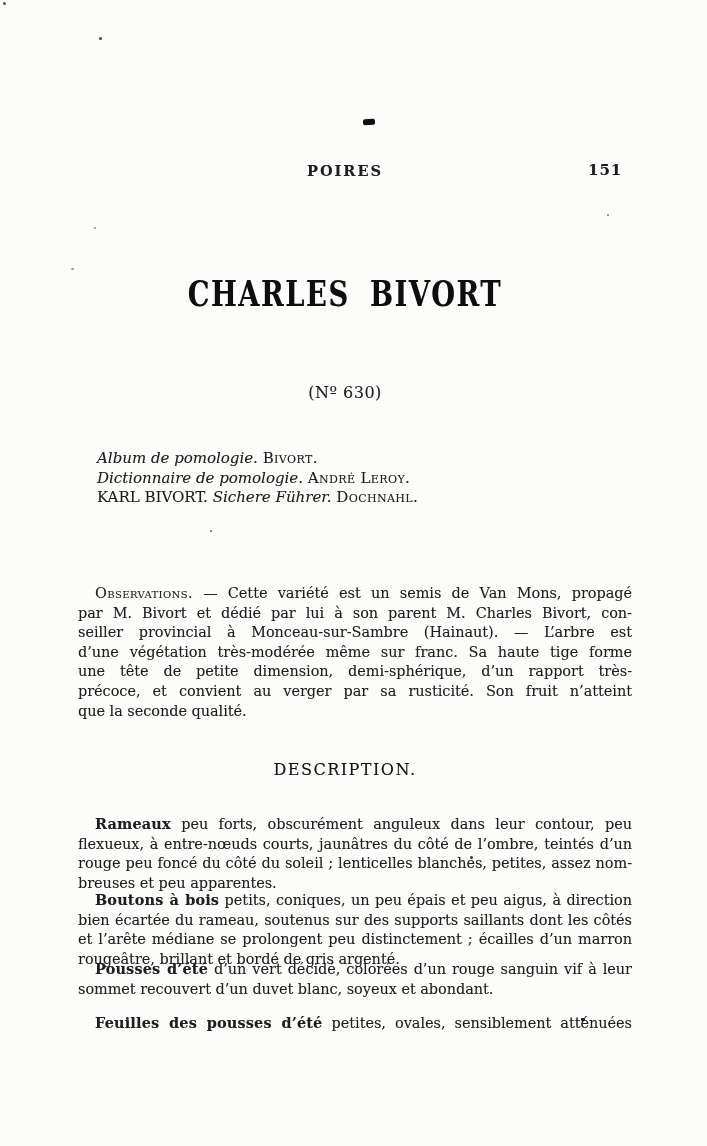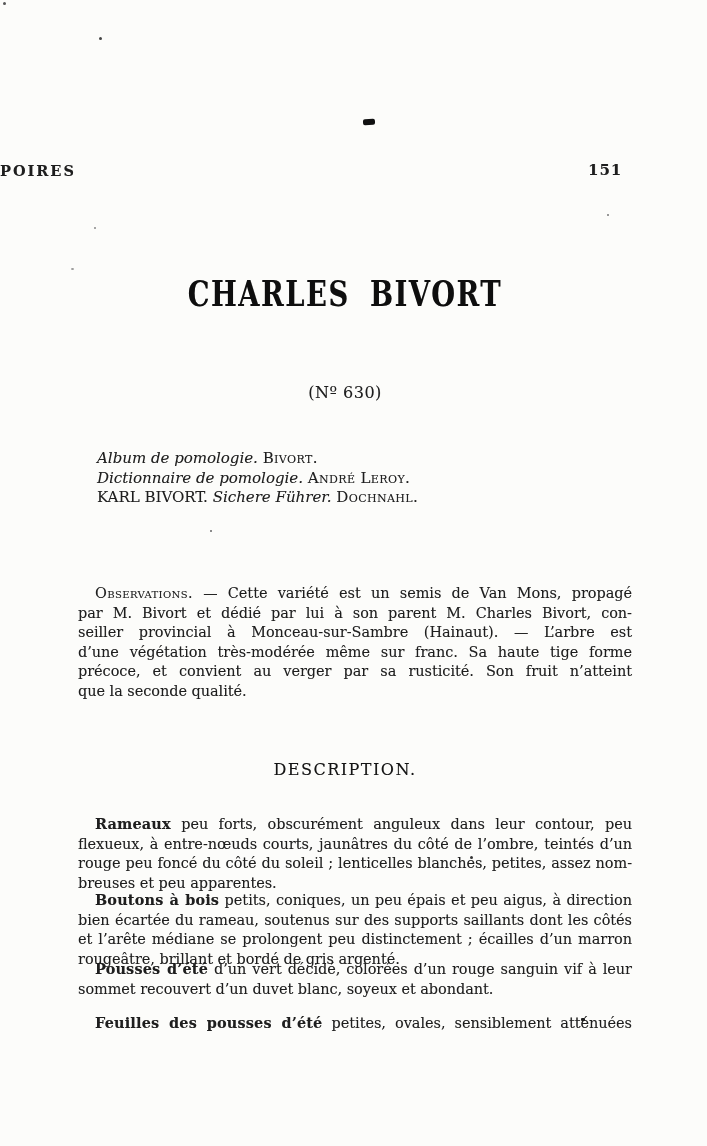--- a/index.html
+++ b/index.html
@@ -10,20 +10,21 @@
     background: #fcfcfa;
     font-family: "DejaVu Serif", serif;
     color: #1e1e1e;
     overflow: hidden;
     text-shadow: 0.2px 0.2px 0.3px rgba(0,0,0,0.30);
   }
 
   
   .runhead-title {
     position: absolute; left: 0; width: 690px; top: 162px;
+    text-align: center;
     font-size: 14.5px; font-weight: bold; letter-spacing: 2px;
   }
   .runhead-page {
     position: absolute; left: 588px; top: 161px;
     font-size: 15px; font-weight: bold; letter-spacing: 1px;
   }
 
   
   .center { position: absolute; left: 0; width: 690px; text-align: center; }
   .title-row { top: 274px; line-height: 38px; }
@@ -95,20 +96,21 @@
     <div class="bib-line"><span class="it">Album de pomologie.</span> <span class="sc">Bivort.</span></div>
     <div class="bib-line"><span class="it">Dictionnaire de pomologie.</span> <span class="sc">André Leroy.</span></div>
     <div class="bib-line"><span>KARL BIVORT.</span> <span class="it">Sichere Führer.</span> <span class="sc">Dochnahl.</span></div>
   </div>
 
   <div class="textblock obs-block">
     <div class="line indent"><span class="sc">Observations.</span><span> — Cette variété est un semis de Van Mons, propagé</span></div>
     <div class="line">par M. Bivort et dédié par lui à son parent M. Charles Bivort, con-</div>
     <div class="line">seiller provincial à Monceau-sur-Sambre (Hainaut). — L’arbre est</div>
     <div class="line">d’une végétation très-modérée même sur franc. Sa haute tige forme</div>
+    <div class="line">une tête de petite dimension, demi-sphérique, d’un rapport très-</div>
     <div class="line">précoce, et convient au verger par sa rusticité. Son fruit n’atteint</div>
     <div class="line end">que la seconde qualité.</div>
   </div>
 
   <div class="center desc-row">DESCRIPTION.</div>
 
   <div class="textblock para-2">
     <div class="line indent"><span class="lead">Boutons à bois</span><span> petits, coniques, un peu épais et peu aigus, à direction</span></div>
     <div class="line">bien écartée du rameau, soutenus sur des supports saillants dont les côtés</div>
     <div class="line">et l’arête médiane se prolongent peu distinctement ; écailles d’un marron</div>

